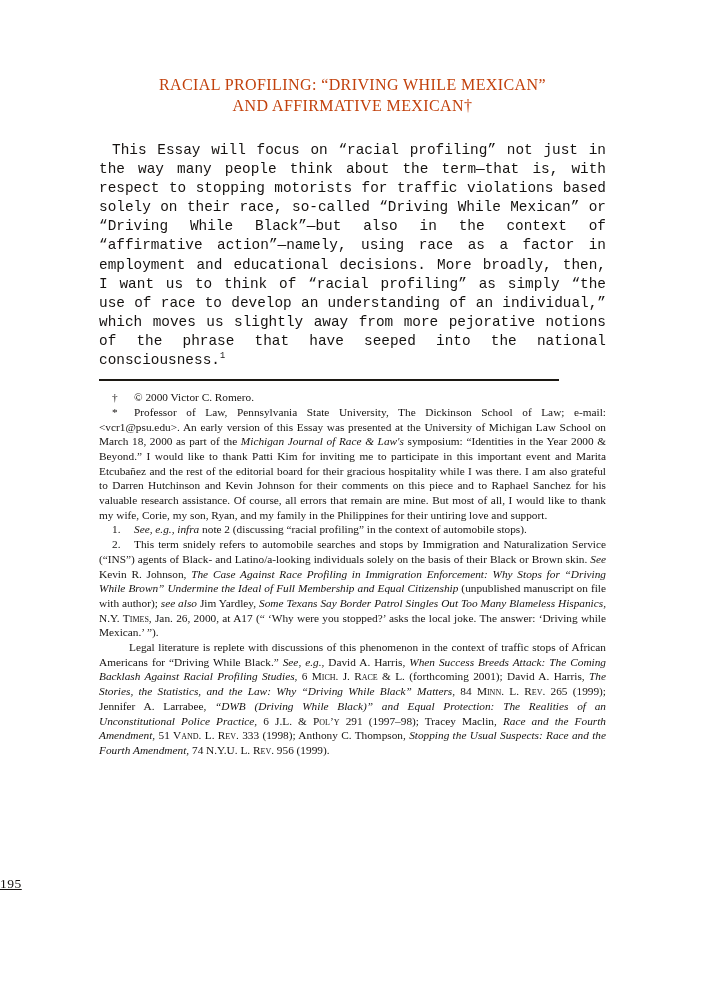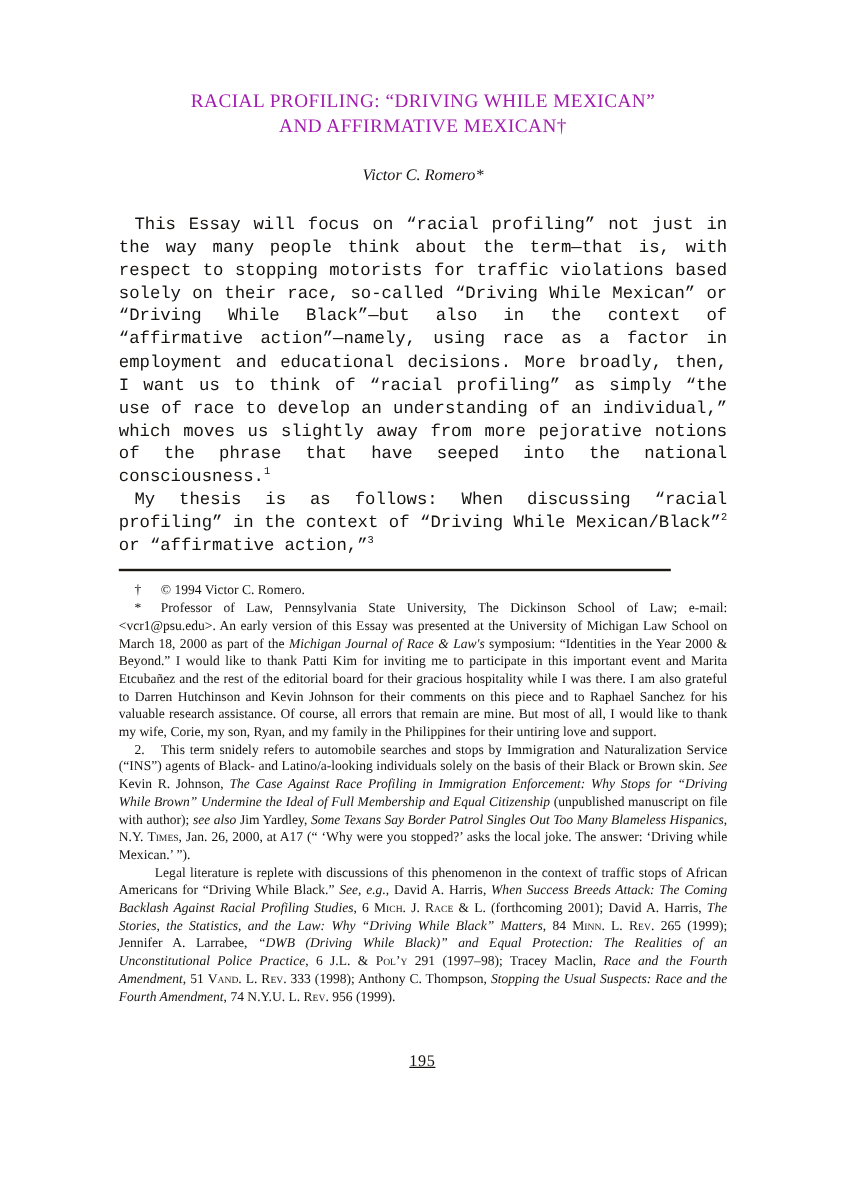--- a/index.html
+++ b/index.html
@@ -27,21 +27,21 @@
     width: 507px;
   }
   .title {
     margin: 0;
     padding-top: 74px;
     text-align: center;
     font-size: 16px;
     font-weight: normal;
     letter-spacing: 0.4px;
     line-height: 21px;
-    color: #a21caf;
+    color: #c2410c;
   }
   .title .tline { display: block; }
   .author {
     margin-top: 21px;
     text-align: center;
     font-style: italic;
     font-size: 13.5px;
     line-height: 17px;
   }
   .body-text {
@@ -86,52 +86,53 @@
     text-indent: 30px;
     font-family: Liberation Serif, serif;
   }
   .s-i { font-style: italic; }
   .s-sc { font-variant: small-caps; }
   .pagenum {
     position: absolute;
     left: 0;
     right: 0;
     top: 876px;
-    text-align: center;
+    text-align: left;
     font-size: 13.5px;
     letter-spacing: 0.5px;
     text-decoration: underline;
   }
 </style>
 </head>
 <body>
 
 <div class="page">
   <div class="content">
 
     <h1 class="title">
       <span class="tline">RACIAL PROFILING: “DRIVING WHILE MEXICAN”</span>
       <span class="tline">AND AFFIRMATIVE MEXICAN†</span>
     </h1>
 
-    <div class="author">Victor C. Romero*</div>
 
     <div class="body-text">
       <p class="bp"><span>This Essay will focus on “racial profiling” not just in the way many people think about the term—that is, with respect to stopping motorists for traffic violations based solely on their race, so-called “Driving While Mexican” or “Driving While Black”—but also in the context of “affirmative action”—namely, using race as a factor in employment and educational decisions. More broadly, then, I want us to think of “racial profiling” as simply “the use of race to develop an understanding of an individual,” which moves us slightly away from more pejorative notions of the phrase that have seeped into the national consciousness.</span><sup>1</sup></p>
-      <p class="bp"><span>My thesis is as follows: When discussing “racial profiling” in the context of “Driving While Mexican/Black”</span><sup>2</sup><span> or “affirmative action,”</span><sup>3</sup></p>
     </div>
 
     <div class="fn-rule"></div>
 
     <div class="footnotes">
       <p class="fn">
-        <span class="fn-marker">†</span><span><span>© 1994 Victor C. Romero.</span></span>
+        <span class="fn-marker">†</span><span><span>© 2000 Victor C. Romero.</span></span>
       </p>
       <p class="fn">
         <span class="fn-marker">*</span><span><span>Professor of Law, Pennsylvania State University, The Dickinson School of Law; e-mail: &lt;vcr1@psu.edu&gt;. An early version of this Essay was presented at the University of Michigan Law School on March 18, 2000 as part of the </span><span class="s-i">Michigan Journal of Race &amp; Law's</span><span> symposium: “Identities in the Year 2000 &amp; Beyond.” I would like to thank Patti Kim for inviting me to participate in this important event and Marita Etcubañez and the rest of the editorial board for their gracious hospitality while I was there. I am also grateful to Darren Hutchinson and Kevin Johnson for their comments on this piece and to Raphael Sanchez for his valuable research assistance. Of course, all errors that remain are mine. But most of all, I would like to thank my wife, Corie, my son, Ryan, and my family in the Philippines for their untiring love and support.</span></span>
+      </p>
+      <p class="fn">
+        <span class="fn-marker">1.</span><span><span class="s-i">See, e.g., infra</span><span> note 2 (discussing “racial profiling” in the context of automobile stops).</span></span>
       </p>
       <p class="fn">
         <span class="fn-marker">2.</span><span><span>This term snidely refers to automobile searches and stops by Immigration and Naturalization Service (“INS”) agents of Black- and Latino/a-looking individuals solely on the basis of their Black or Brown skin. </span><span class="s-i">See</span><span> Kevin R. Johnson, </span><span class="s-i">The Case Against Race Profiling in Immigration Enforcement: Why Stops for “Driving While Brown” Undermine the Ideal of Full Membership and Equal Citizenship</span><span> (unpublished manuscript on file with author); </span><span class="s-i">see also</span><span> Jim Yardley, </span><span class="s-i">Some Texans Say Border Patrol Singles Out Too Many Blameless Hispanics</span><span>, N.Y. </span><span class="s-sc">Times</span><span>, Jan. 26, 2000, at A17 (“ ‘Why were you stopped?’ asks the local joke. The answer: ‘Driving while Mexican.’ ”).</span></span>
       </p>
       <p class="fn-cont"><span>Legal literature is replete with discussions of this phenomenon in the context of traffic stops of African Americans for “Driving While Black.” </span><span class="s-i">See, e.g.,</span><span> David A. Harris, </span><span class="s-i">When Success Breeds Attack: The Coming Backlash Against Racial Profiling Studies</span><span>, 6 </span><span class="s-sc">Mich. J. Race &amp; L.</span><span> (forthcoming 2001); David A. Harris, </span><span class="s-i">The Stories, the Statistics, and the Law: Why “Driving While Black” Matters</span><span>, 84 </span><span class="s-sc">Minn. L. Rev.</span><span> 265 (1999); Jennifer A. Larrabee, </span><span class="s-i">“DWB (Driving While Black)” and Equal Protection: The Realities of an Unconstitutional Police Practice</span><span>, 6 J.L. &amp; </span><span class="s-sc">Pol’y</span><span> 291 (1997–98); Tracey Maclin, </span><span class="s-i">Race and the Fourth Amendment</span><span>, 51 </span><span class="s-sc">Vand. L. Rev.</span><span> 333 (1998); Anthony C. Thompson, </span><span class="s-i">Stopping the Usual Suspects: Race and the Fourth Amendment</span><span>, 74 N.Y.U. L. </span><span class="s-sc">Rev.</span><span> 956 (1999).</span></p>
     </div>
 
   </div>
 
   <div class="pagenum">195</div>

